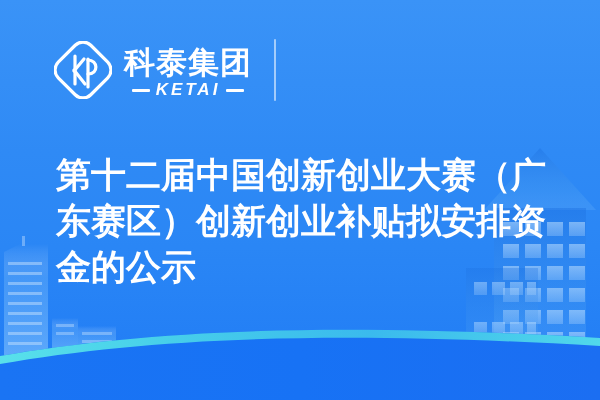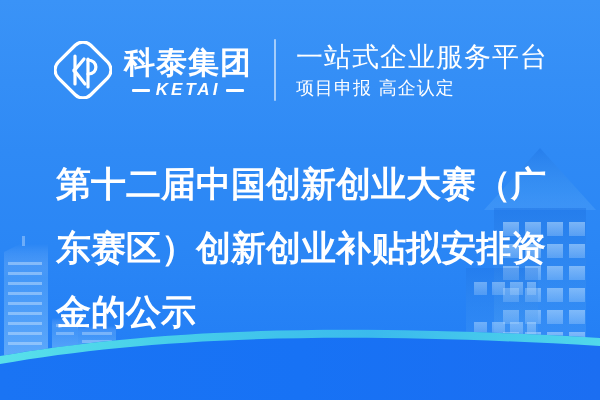--- a/index.html
+++ b/index.html
@@ -55,21 +55,21 @@
   #tagline-sub{
     color:#ffffff;font-size:18px;line-height:24px;letter-spacing:1px;
     white-space:nowrap;margin-top:3px;font-weight:400;
     font-family:"DejaVu Sans","Liberation Sans",sans-serif;
   }
 
   
   #title{
     position:absolute;left:56px;top:152px;width:510px;
     color:#ffffff;font-weight:bold;
-    font-size:35px;line-height:64px;letter-spacing:0px;
+    font-size:35px;line-height:46px;letter-spacing:0px;
     font-family:"DejaVu Sans","Liberation Sans",sans-serif;
     text-align:left;
   }
 </style>
 </head>
 <body>
 
 <div id="banner">
 
   <div class="layer">
@@ -208,21 +208,17 @@
         <span id="logo-en-row">
           <span class="dash"></span>
           <span id="logo-en">KETAI</span>
           <span class="dash"></span>
         </span>
       </span>
     </div>
 
     <span id="divider"></span>
 
-    <div id="tagline">
-      <span id="tagline-main">一站式企业服务平台</span>
-      <span id="tagline-sub">项目申报 高企认定</span>
-    </div>
   </div>
 
   <div id="title">第十二届中国创新创业大赛（广东赛区）创新创业补贴拟安排资金的公示</div>
 
 </div>
 
 </body></html>

